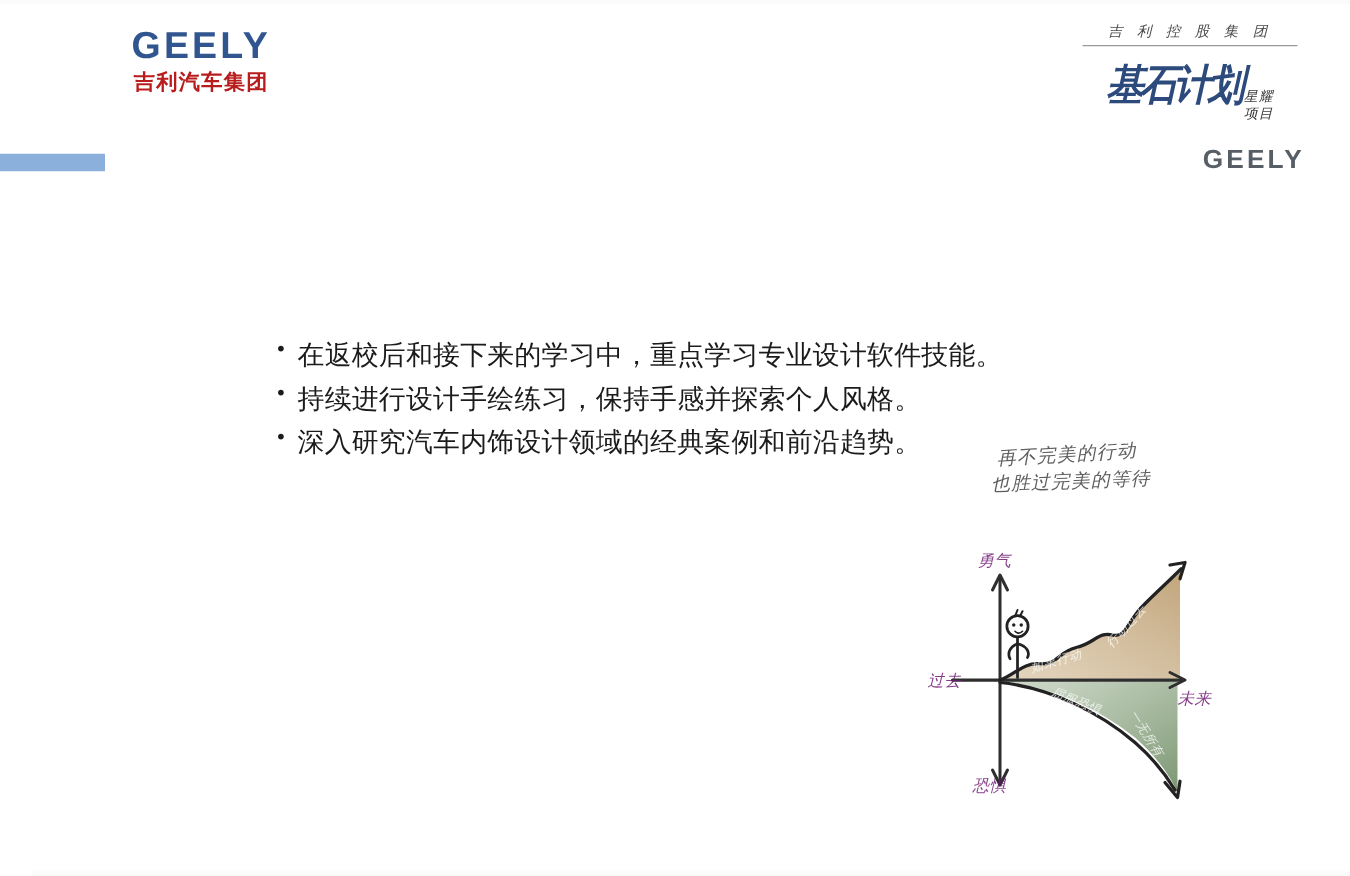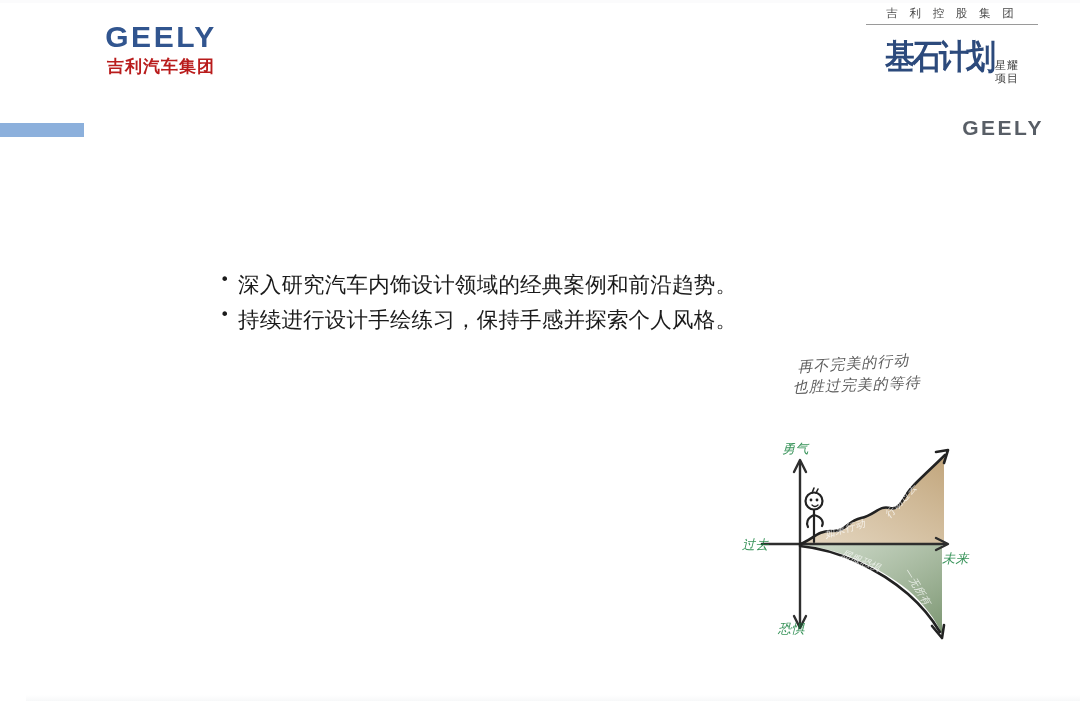--- a/index.html
+++ b/index.html
@@ -63,23 +63,24 @@
     font-size: 17px;
     font-weight: 700;
     letter-spacing: 1px;
     color: #b91c1c;
     line-height: 1;
     font-family: "DejaVu Sans", sans-serif;
   }
 
   .corner-logo {
     position: absolute;
-    right: 42px; top: 8px;
+    right: 42px; top: 20px;
     width: 172px;
     text-align: center;
+    font-style: italic;
   }
   .corner-logo .group-name {
     font-size: 11.5px;
     letter-spacing: 4px;
     color: #4a4a4a;
     font-family: "DejaVu Sans", sans-serif;
     line-height: 1;
     padding-bottom: 4px;
   }
   .corner-logo .rule {
@@ -209,21 +210,21 @@
 
   
   .sketch {
     position: absolute;
     left: 728px; top: 438px;
     width: 256px; height: 208px;
   }
   .sketch svg { display: block; }
   .sketch-label {
     position: absolute;
-    color: #15803d;
+    color: #701a75;
     font-family: "DejaVu Serif", serif;
     font-style: italic;
     font-size: 13px;
     letter-spacing: 0.5px;
     opacity: 0.85;
     white-space: nowrap;
   }
   .lbl-up    { left: 54px;  top: 2px; }
   .lbl-down  { left: 50px;  top: 182px; }
   .lbl-left  { left: 14px;   top: 98px; }
@@ -272,22 +273,23 @@
     </div>
   </div>
 
   <div class="title-band">
     <div class="title-bar-accent"></div>
     <div class="header-geely-mark">GEELY</div>
   </div>
 
   <div class="content">
     <ul class="bullet-list">
+      <li class="bullet-item">在返校后和接下来的学习中，重点学习专业设计软件技能。</li>
+      <li class="bullet-item">持续进行设计手绘练习，保持手感并探索个人风格。</li>
       <li class="bullet-item">深入研究汽车内饰设计领域的经典案例和前沿趋势。</li>
-      <li class="bullet-item">持续进行设计手绘练习，保持手感并探索个人风格。</li>
     </ul>
   </div>
 
   <div class="motto">
     <div class="motto-line l1">再不完美的行动</div>
     <div class="motto-line l2">也胜过完美的等待</div>
   </div>
 
   <div class="sketch">
     <svg width="256" height="208" viewBox="0 0 256 208">

